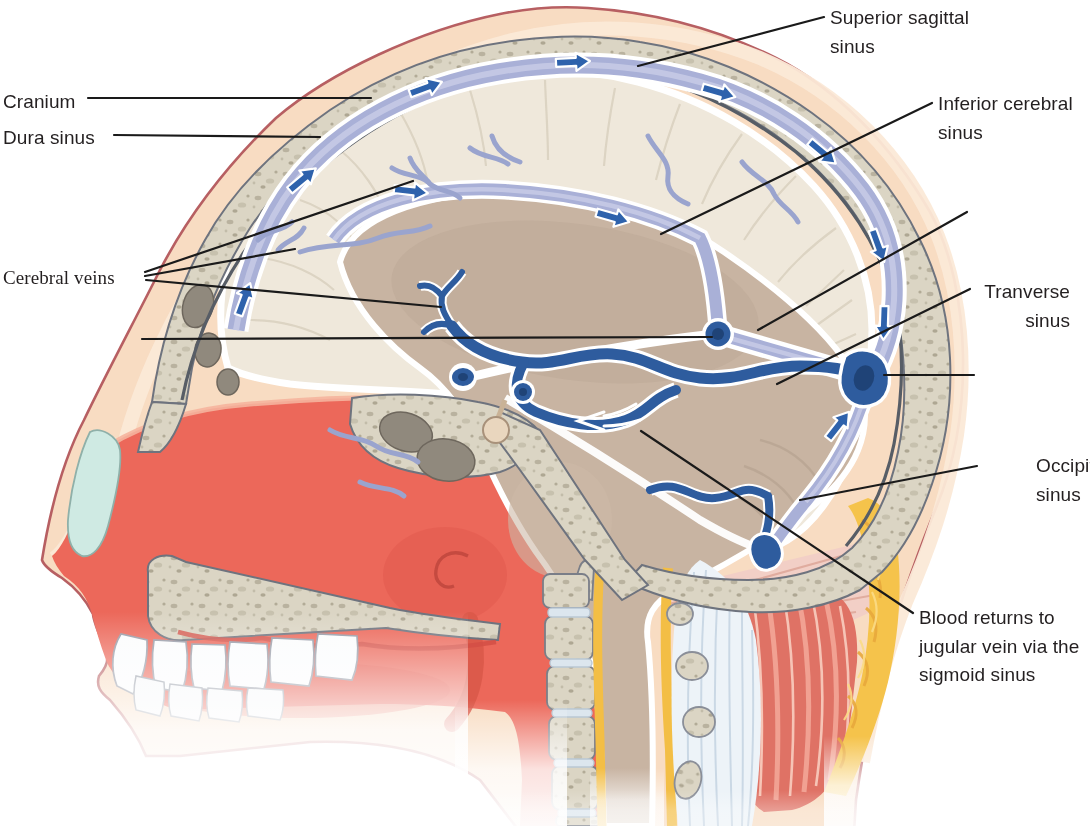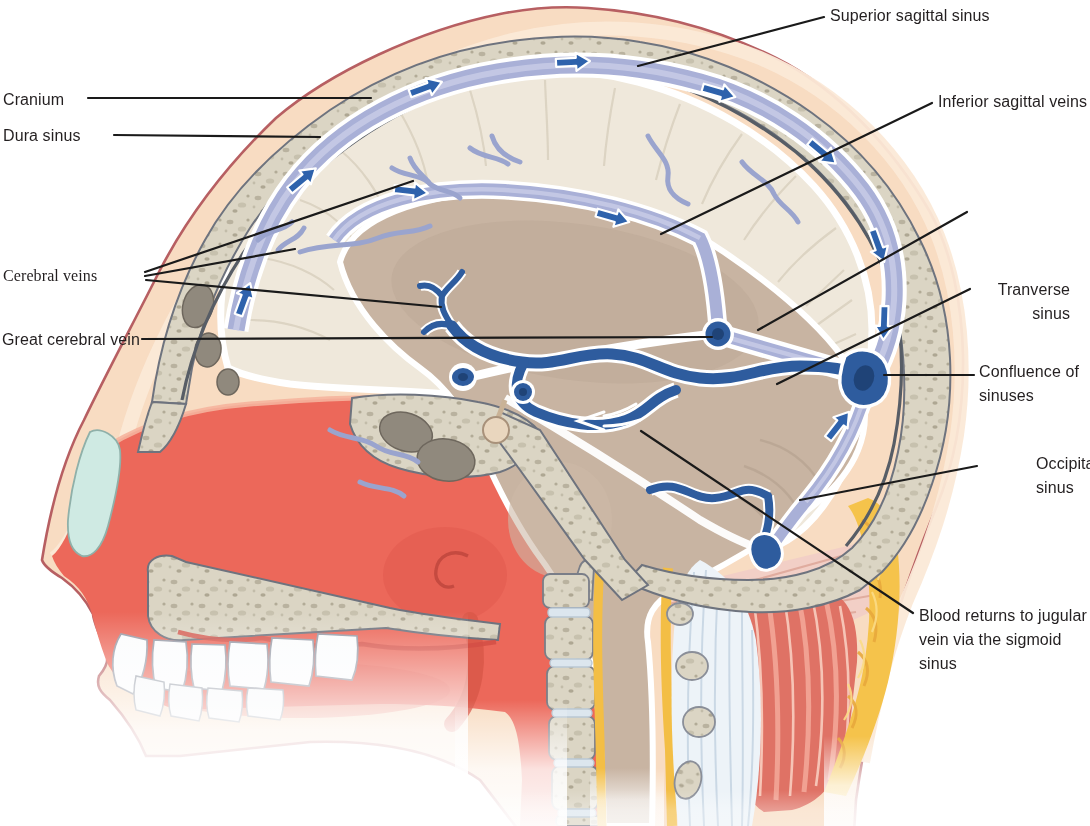--- a/index.html
+++ b/index.html
@@ -2,21 +2,21 @@
 <html style="--label-text: #231f20; --leader-line: #1a1a1a; --skin: #f8dcc2; --skin-inner: #fbe9d7; --skin-outline: #b75f62; --bone-edge: #6e737e; --dura: #575d66; --brain: #efe8db; --brain-core: #c8b4a2; --sinus-light: #a9b0d7; --sinus-core: #c5cae5; --vein-dark: #2e5c9e; --vein-darker: #1f4377; --arrow-blue: #2e62ac; --cavity-red: #ec685a; --muscle: #df7265; --fat: #f5c34b; --cartilage: #cfeae3; --fascia: #edf3f8;"><head>
 <meta charset="utf-8">
 <style>
   html,body { margin:0; padding:0; background:#ffffff; }
   .stage {
     position:relative; width:1090px; height:826px; background:#fff;
     font-family:"Liberation Sans", sans-serif; overflow:hidden;
   }
   .stage svg.art { position:absolute; left:0; top:0; }
   .lbl {
-    position:absolute; font-size:16px; line-height:1.5;
+    position:absolute; font-size:19px; line-height:1.5;
     color:var(--label-text,#231f20); letter-spacing:.1px;
   }
   .lbl.r { text-align:left; }
 </style>
 </head>
 <body>
 
 <div class="stage">
 
 <svg class="art" width="1090" height="826" viewBox="0 0 1090 826">
@@ -376,20 +376,18 @@
     <line x1="974" y1="375" x2="884" y2="375"></line>
     <line x1="977" y1="466" x2="800" y2="500"></line>
     <line x1="913" y1="613" x2="641" y2="431"></line>
   </g>
 </svg>
 
 <div class="lbl r" style="left:830px; top:4px;   width:168px;">Superior sagittal sinus</div>
 <div class="lbl" style="left:3px;   top:88px;">Cranium</div>
 <div class="lbl" style="left:3px;   top:124px;">Dura sinus</div>
 <div class="lbl" style="left:3px;   top:264px;font-family:Liberation Serif, serif;">Cerebral veins</div>
-<div class="lbl" style="left:2px;   top:328px; width:140px;">Great cerebral vein</div>
-<div class="lbl r" style="left:938px; top:90px;  width:152px;">Inferior sagittal veins</div>
+<div class="lbl r" style="left:938px; top:90px;  width:152px;">Inferior cerebral sinus</div>
 <div class="lbl r" style="left:976px; top:278px; width:94px;text-align:right;">Tranverse sinus</div>
-<div class="lbl r" style="left:979px; top:360px; width:104px;">Confluence of sinuses</div>
 <div class="lbl r" style="left:1036px; top:452px; width:84px;">Occipital sinus</div>
 <div class="lbl r" style="left:919px; top:604px; width:174px;">Blood returns to jugular vein via the sigmoid sinus</div>
 
 </div>
 
 </body></html>

